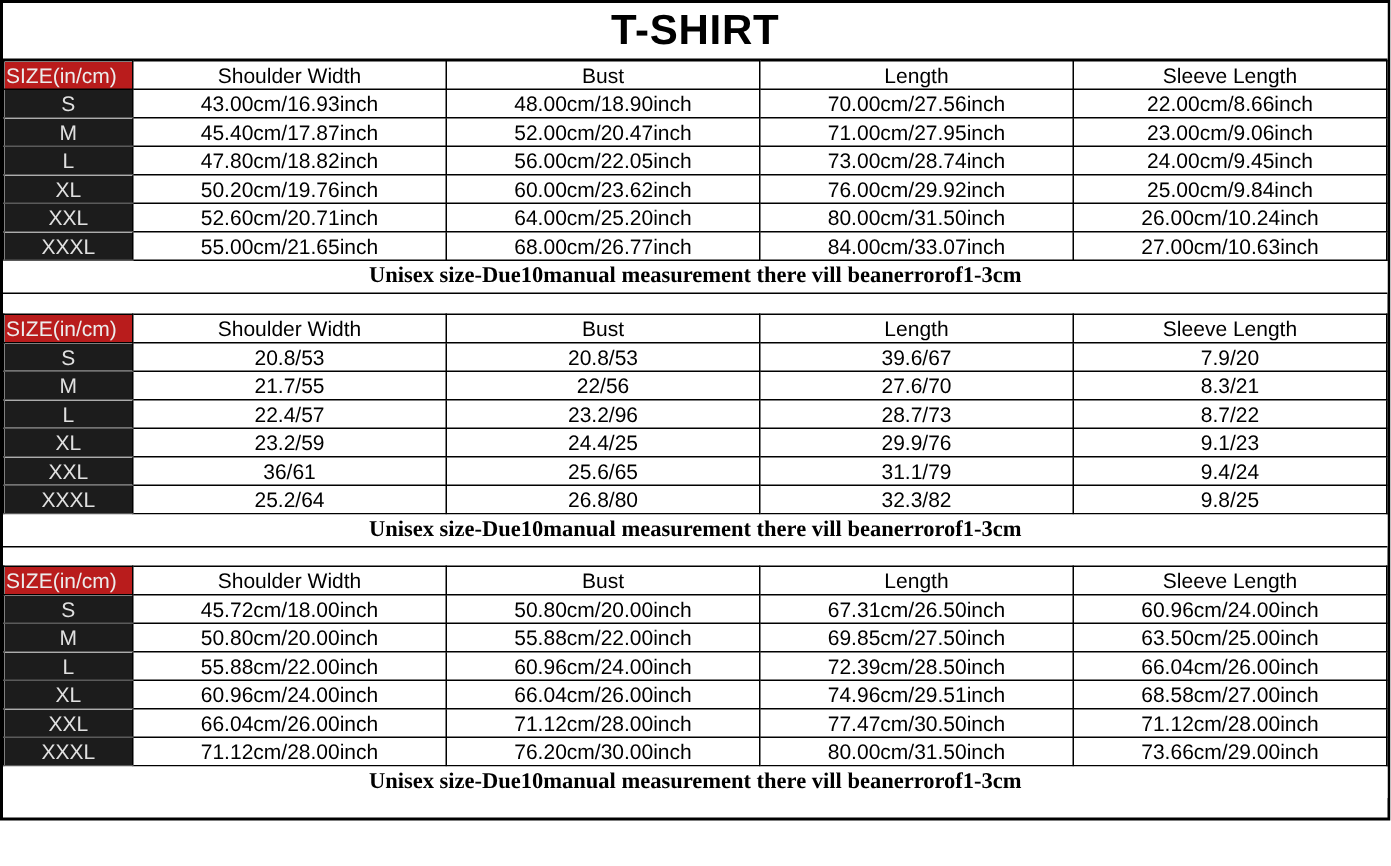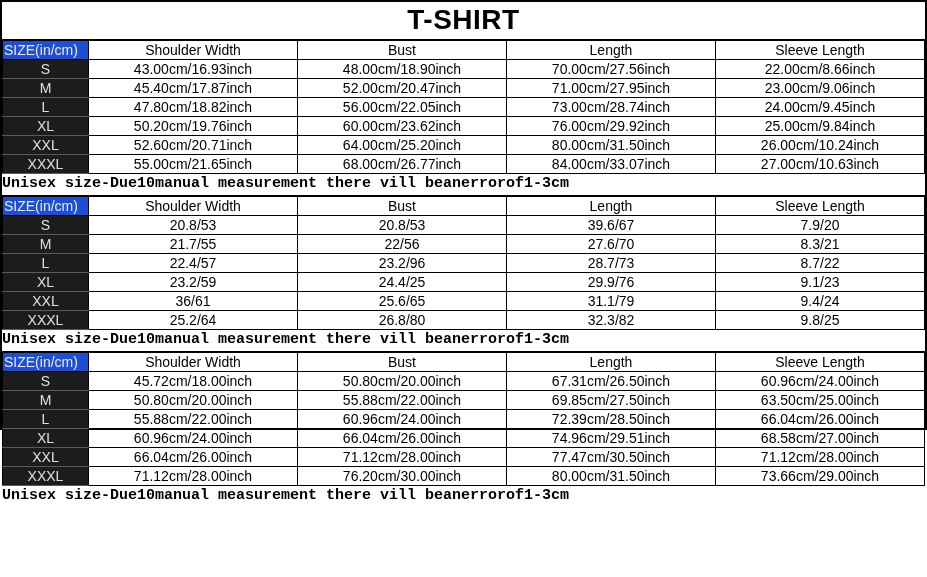--- a/index.html
+++ b/index.html
@@ -9,21 +9,21 @@
   }
   body {
     width: 927px;
     height: 577px;
     font-family: "Liberation Sans", sans-serif;
     color: #000;
   }
   .sheet {
     box-sizing: border-box;
     width: 927px;
-    height: 430px;
+    height: 547px;
     border: 2px solid #000;
     display: flex;
     flex-direction: column;
   }
   .section {
     flex: 1 1 auto;
     display: flex;
     flex-direction: column;
   }
   .title {
@@ -51,36 +51,36 @@
     font-weight: normal;
     line-height: 18px;
     overflow: hidden;
     white-space: nowrap;
   }
   table.size-table th:first-child,
   table.size-table td:first-child {
     width: 84px;
   }
   .size-head {
-    background: #1d4ed8;
+    background: #b91c1c;
     color: #ececec;
     text-align: left !important;
     padding-left: 1px !important;
     border-color: #1c1c1c #000 #5a5a5a #000;
   }
   .size-cell {
     background: #1c1c1c;
     color: #e0e0e0;
     border-color: #5a5a5a #000 #5a5a5a #000 !important;
   }
   .note {
     height: 21px;
     line-height: 20px;
-    text-align: left;
-    font-family: Liberation Mono, monospace;
+    text-align: center;
+    font-family: Liberation Serif, serif;
     font-size: 15px;
     font-weight: bold;
     background: #fff;
   }
   .section:not(:last-child) .note {
     border-bottom: 1px solid #000;
   }
 </style>
 </head>
 <body>

